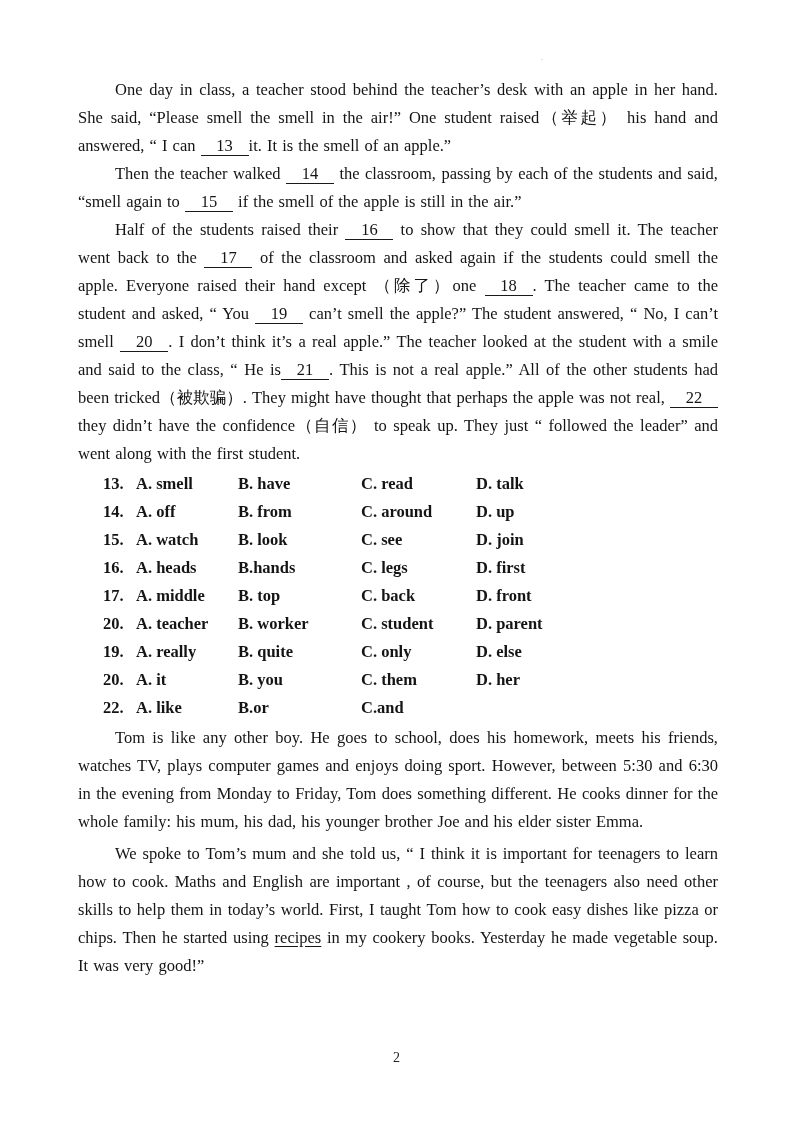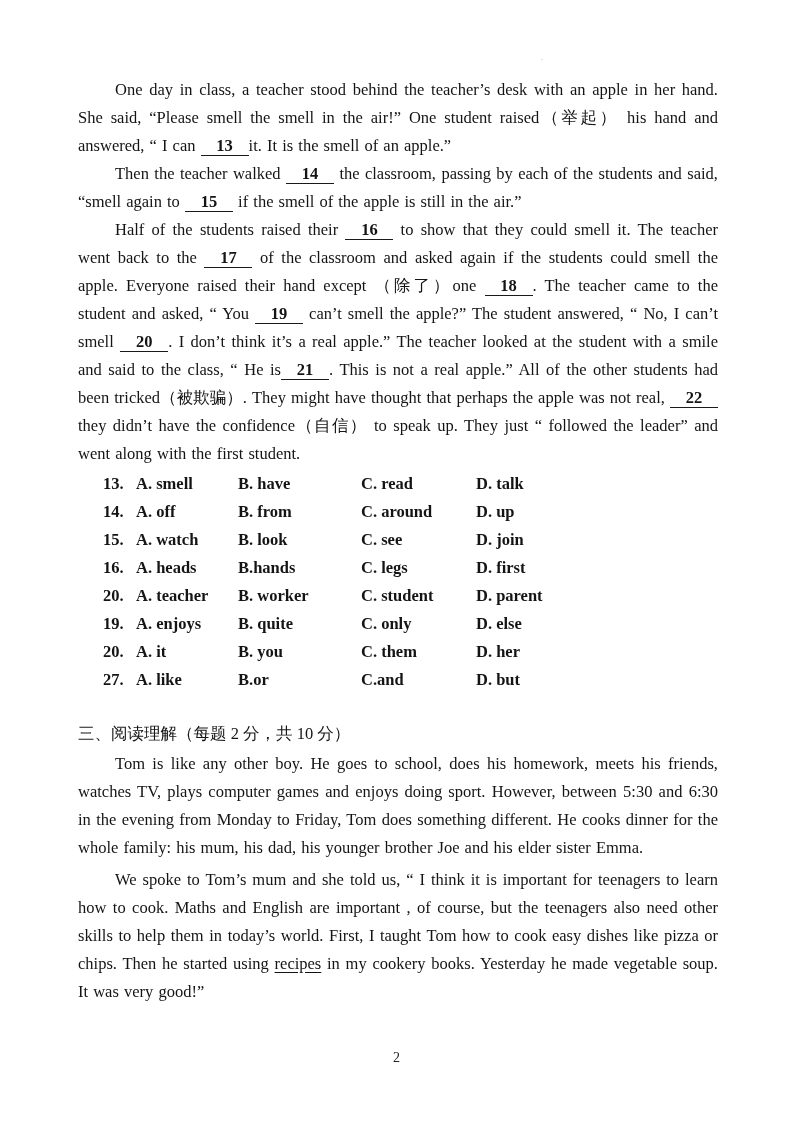--- a/index.html
+++ b/index.html
@@ -39,21 +39,20 @@
     word-spacing: 0.06em;
   }
   .blank {
     display: inline-block;
     min-width: 18px;
     padding: 0 15px;
     text-align: center;
     text-indent: 0;
     line-height: 19px;
     border-bottom: 1.4px solid #1a1a1a;
-    font-weight: bold;
   }
   .uline {
     text-decoration: underline;
     text-underline-offset: 3px;
   }
   .options {
     margin-top: 2px;
     margin-left: 25px;
     font-weight: bold;
   }
@@ -118,50 +117,55 @@
           <span class="opt-d">D. join</span>
         </div>
         <div class="opt-row">
           <span class="opt-num">16.</span>
           <span class="opt-a">A. heads</span>
           <span class="opt-b">B.hands</span>
           <span class="opt-c">C. legs</span>
           <span class="opt-d">D. first</span>
         </div>
         <div class="opt-row">
+          <span class="opt-num">17.</span>
+          <span class="opt-a">A. middle</span>
+          <span class="opt-b">B. top</span>
+          <span class="opt-c">C. back</span>
+          <span class="opt-d">D. front</span>
+        </div>
+        <div class="opt-row">
           <span class="opt-num">20.</span>
           <span class="opt-a">A. teacher</span>
           <span class="opt-b">B. worker</span>
           <span class="opt-c">C. student</span>
           <span class="opt-d">D. parent</span>
         </div>
         <div class="opt-row">
           <span class="opt-num">19.</span>
-          <span class="opt-a">A. enjoys</span>
+          <span class="opt-a">A. really</span>
           <span class="opt-b">B. quite</span>
           <span class="opt-c">C. only</span>
           <span class="opt-d">D. else</span>
         </div>
         <div class="opt-row">
           <span class="opt-num">20.</span>
           <span class="opt-a">A. it</span>
           <span class="opt-b">B. you</span>
           <span class="opt-c">C. them</span>
           <span class="opt-d">D. her</span>
         </div>
         <div class="opt-row">
-          <span class="opt-num">27.</span>
+          <span class="opt-num">22.</span>
           <span class="opt-a">A. like</span>
           <span class="opt-b">B.or</span>
           <span class="opt-c">C.and</span>
-          <span class="opt-d">D. but</span>
         </div>
       </div>
 
-    <div class="sec-heading">三、阅读理解（每题 2 分，共 10 分）</div>
 
     <div class="reading">
         <p class="body">Tom is like any other boy. He goes to school, does his homework, meets his friends, watches TV, plays computer games and enjoys doing sport. However, between 5:30 and 6:30 in the evening from Monday to Friday, Tom does something different. He cooks dinner for the whole family: his mum, his dad, his younger brother Joe and his elder sister Emma.</p>
         <p class="body">We spoke to Tom’s mum and she told us, “ I think it is important for teenagers to learn how to cook. Maths and English are important , of course, but the teenagers also need other skills to help them in today’s world. First, I taught Tom how to cook easy dishes like pizza or chips. Then he started using <span class="uline">recipes</span> in my cookery books. Yesterday he made vegetable soup. It was very good!”</p>
       </div>
   </div>
 
   <div class="page-num">2</div>
 </div>
 

